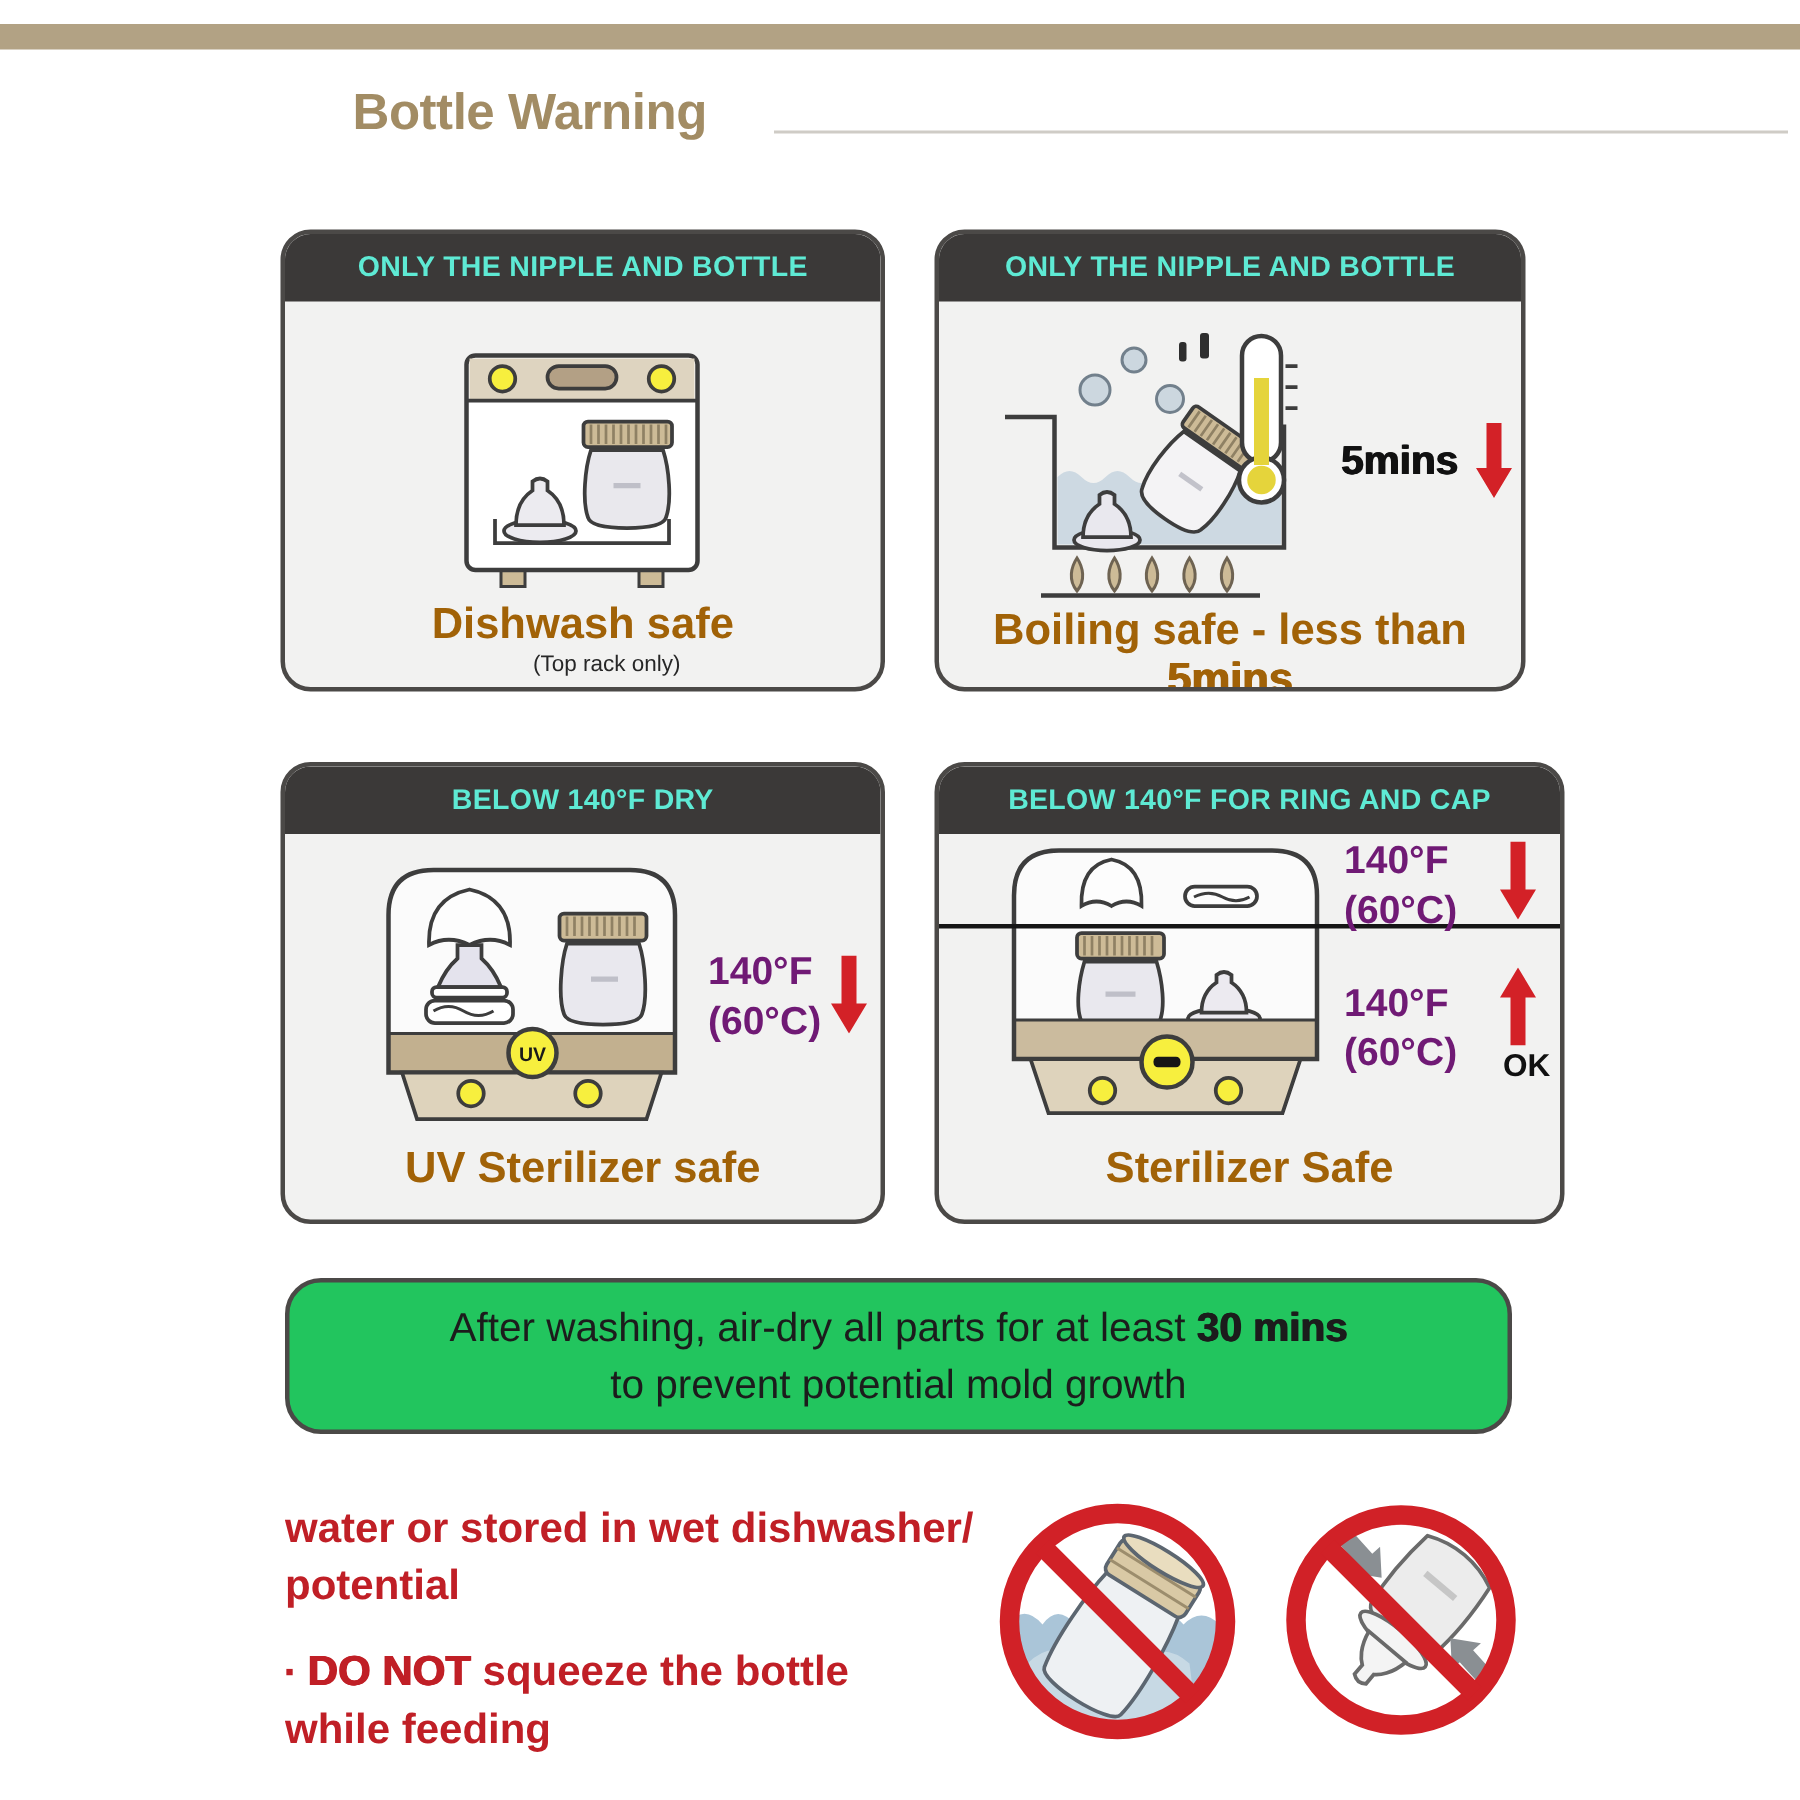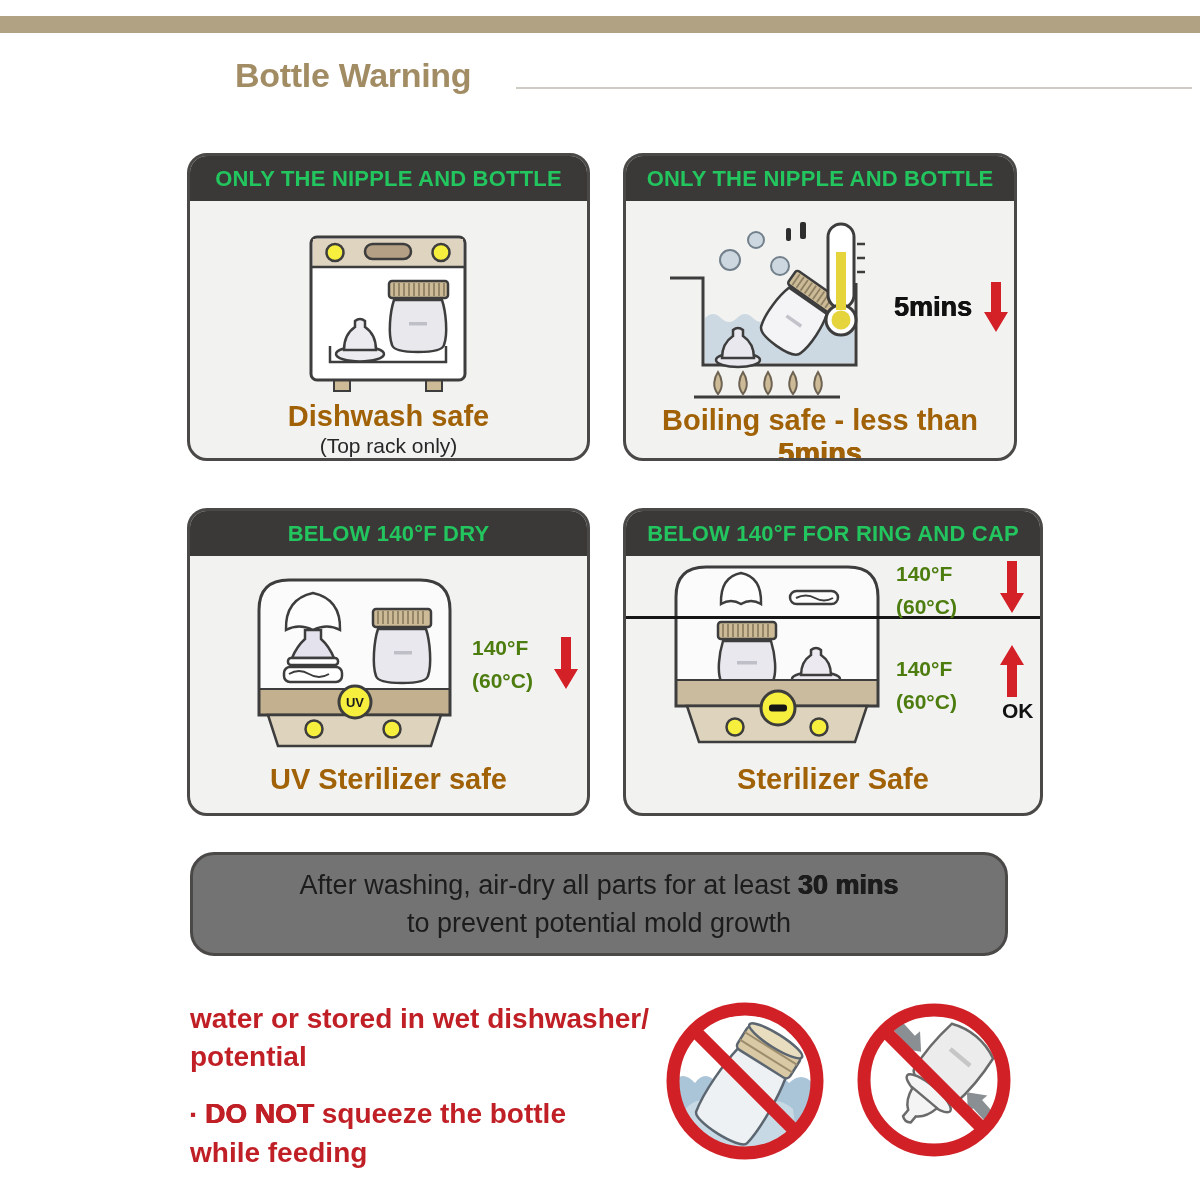--- a/index.html
+++ b/index.html
@@ -8,34 +8,34 @@
   .topbar{position:absolute;left:0;top:16px;width:1200px;height:17px;background:#b2a284;}
   .page-title{position:absolute;left:192px;top:56px;font-size:34px;font-weight:700;
               color:#a28c64;letter-spacing:-0.3px;margin-left:43px;}
   .title-divider{position:absolute;left:516px;top:87px;width:676px;height:2px;background:#cfccc6;}
 
   .panel{position:absolute;background:#f2f2f1;border:3px solid #4b4947;border-radius:20px;overflow:hidden;}
   .p1{left:187px;top:153px;width:397px;height:302px;}
   .p2{left:623px;top:153px;width:388px;height:302px;}
   .p3{left:187px;top:508px;width:397px;height:302px;}
   .p4{left:623px;top:508px;width:388px;height:302px;padding-left:26px;}
-  .panel-header{position:absolute;left:0;top:0;width:100%;height:45px;background:#3b3938;color:#22c55e;
-                font-weight:700;font-size:22px;display:flex;align-items:center;justify-content:center;
+  .panel-header{position:absolute;left:0;top:0;width:100%;height:45px;background:#3b3938;color:#5eead4;
+                font-weight:700;font-size:19px;display:flex;align-items:center;justify-content:center;
                 letter-spacing:0.2px;white-space:nowrap;}
   .caption{position:absolute;left:0;width:100%;text-align:center;font-size:29px;font-weight:700;color:#a16207;}
   .caption.reg{font-weight:700;}
-  .subcaption{position:absolute;left:0;width:100%;text-align:center;font-size:21px;font-weight:400;color:#272727;}
-  .temp-block{position:absolute;font-size:21px;font-weight:700;line-height:33px;color:#4d7c0f;}
+  .subcaption{position:absolute;left:16px;width:100%;text-align:center;font-size:15px;font-weight:400;color:#272727;}
+  .temp-block{position:absolute;font-size:26px;font-weight:700;line-height:33px;color:#701a75;}
   .xb{text-shadow:0.6px 0 currentColor,-0.3px 0 currentColor;}
   .duration{position:absolute;display:flex;align-items:center;gap:12px;font-size:27px;font-weight:700;color:#111;}
   .arrow{position:absolute;}
   .ok-label{position:absolute;font-size:21px;font-weight:700;color:#111;}
   .illus{position:absolute;}
 
-  .airdry{position:absolute;left:190px;top:852px;width:812px;height:98px;background:#737373;
+  .airdry{position:absolute;left:190px;top:852px;width:812px;height:98px;background:#22c55e;
           border:3px solid #4b4947;border-radius:24px;display:flex;flex-direction:column;
           align-items:center;justify-content:center;font-size:27px;color:#1c1c1c;line-height:38px;}
   .airdry b{font-weight:700;}
 
   .warnings{position:absolute;left:190px;top:1000px;width:480px;color:#c01f26;
             font-size:28px;font-weight:700;line-height:38px;}
   .warning-item{margin-bottom:19px;}
   .bullet{font-size:17px;vertical-align:3px;margin-right:9px;}
 
   .noicon{position:absolute;}

